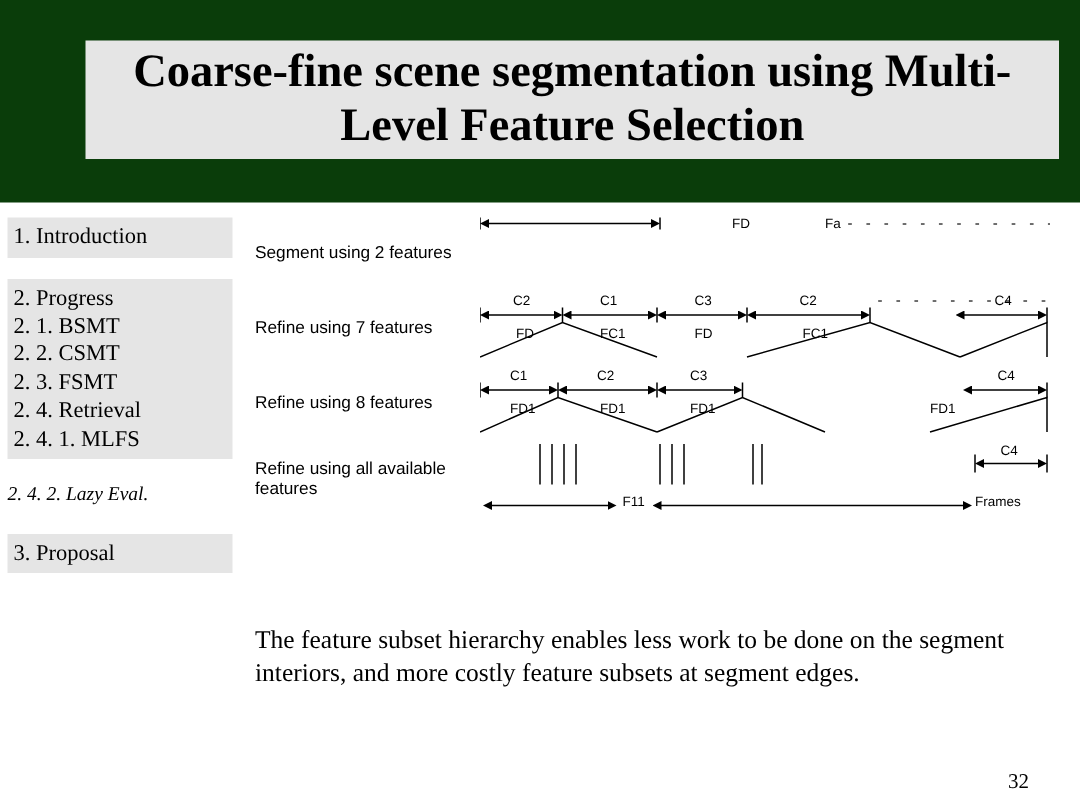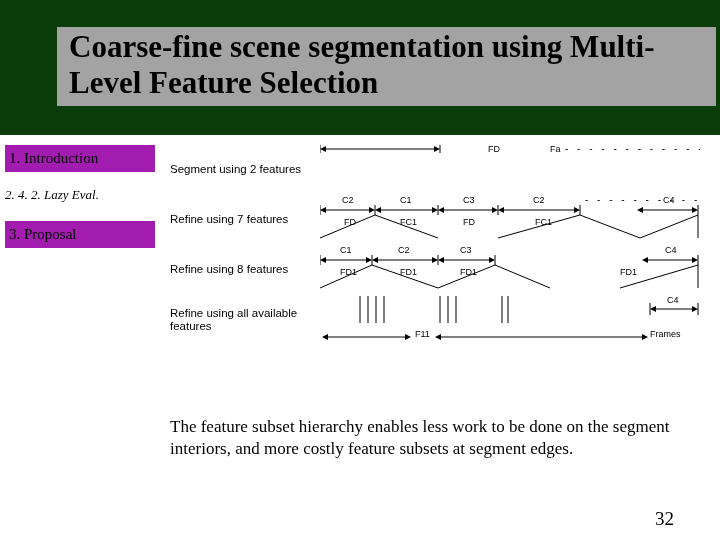--- a/index.html
+++ b/index.html
@@ -16,42 +16,43 @@
     background: #0a3d0a;
     width: 720px;
     height: 135px;
     position: relative;
   }
   .title-box {
     position: absolute;
     left: 57px;
     top: 27px;
     width: 645px;
-    background: #a3a3a3;
-    padding: 2px 2px 6px 12px;
+    background: #e5e5e5;
+    padding: 2px 2px 6px 2px;
+    text-align: center;
   }
   .title-box h1 {
     margin: 0;
     font-size: 31px;
     font-weight: bold;
     line-height: 1.15;
   }
   .body {
     display: flex;
     width: 720px;
     height: 365px; 
   }
   .sidebar {
     width: 150px;
     padding: 10px 5px 0 5px;
     font-size: 15px;
     line-height: 1.25;
   }
   .sidebar .group {
-    background: #a21caf;
+    background: #e5e5e5;
     padding: 4px 4px;
     margin-bottom: 14px;
   }
   .sidebar .sub {
     font-size: 13px;
     background: transparent;
     padding-top: 1px;
     font-style: italic;
   }
   .main {
@@ -91,23 +92,23 @@
     line-height: 1.3;
     margin-top: 48px;
   }
   .footer {
     width: 720px;
     height: 40px;
     position: relative;
   }
   .page-num {
     position: absolute;
-    right: 46px;
+    right: 34px;
     bottom: 10px;
-    font-size: 19px;
+    font-size: 14px;
   }
   .tri {
     stroke: #000;
     stroke-width: 1;
     fill: none;
   }
   .dbl {
     stroke: #000;
     stroke-width: 1;
   }
@@ -133,20 +134,28 @@
 <div class="header">
   <div class="title-box">
     <h1>Coarse-fine scene segmentation using Multi-Level Feature Selection</h1>
   </div>
 </div>
 
 <div class="body">
   <div class="sidebar">
     <div class="group">
       <div>1. Introduction</div>
+    </div>
+    <div class="group">
+      <div>2. Progress</div>
+      <div>2. 1. BSMT</div>
+      <div>2. 2. CSMT</div>
+      <div>2. 3. FSMT</div>
+      <div>2. 4. Retrieval</div>
+      <div>2. 4. 1. MLFS</div>
     </div>
     <div class="sub">2. 4. 2. Lazy Eval.</div>
     <div style="height:18px"></div>
     <div class="group">
       <div>3. Proposal</div>
     </div>
   </div>
 
   <div class="main">
     <div class="diagram">

